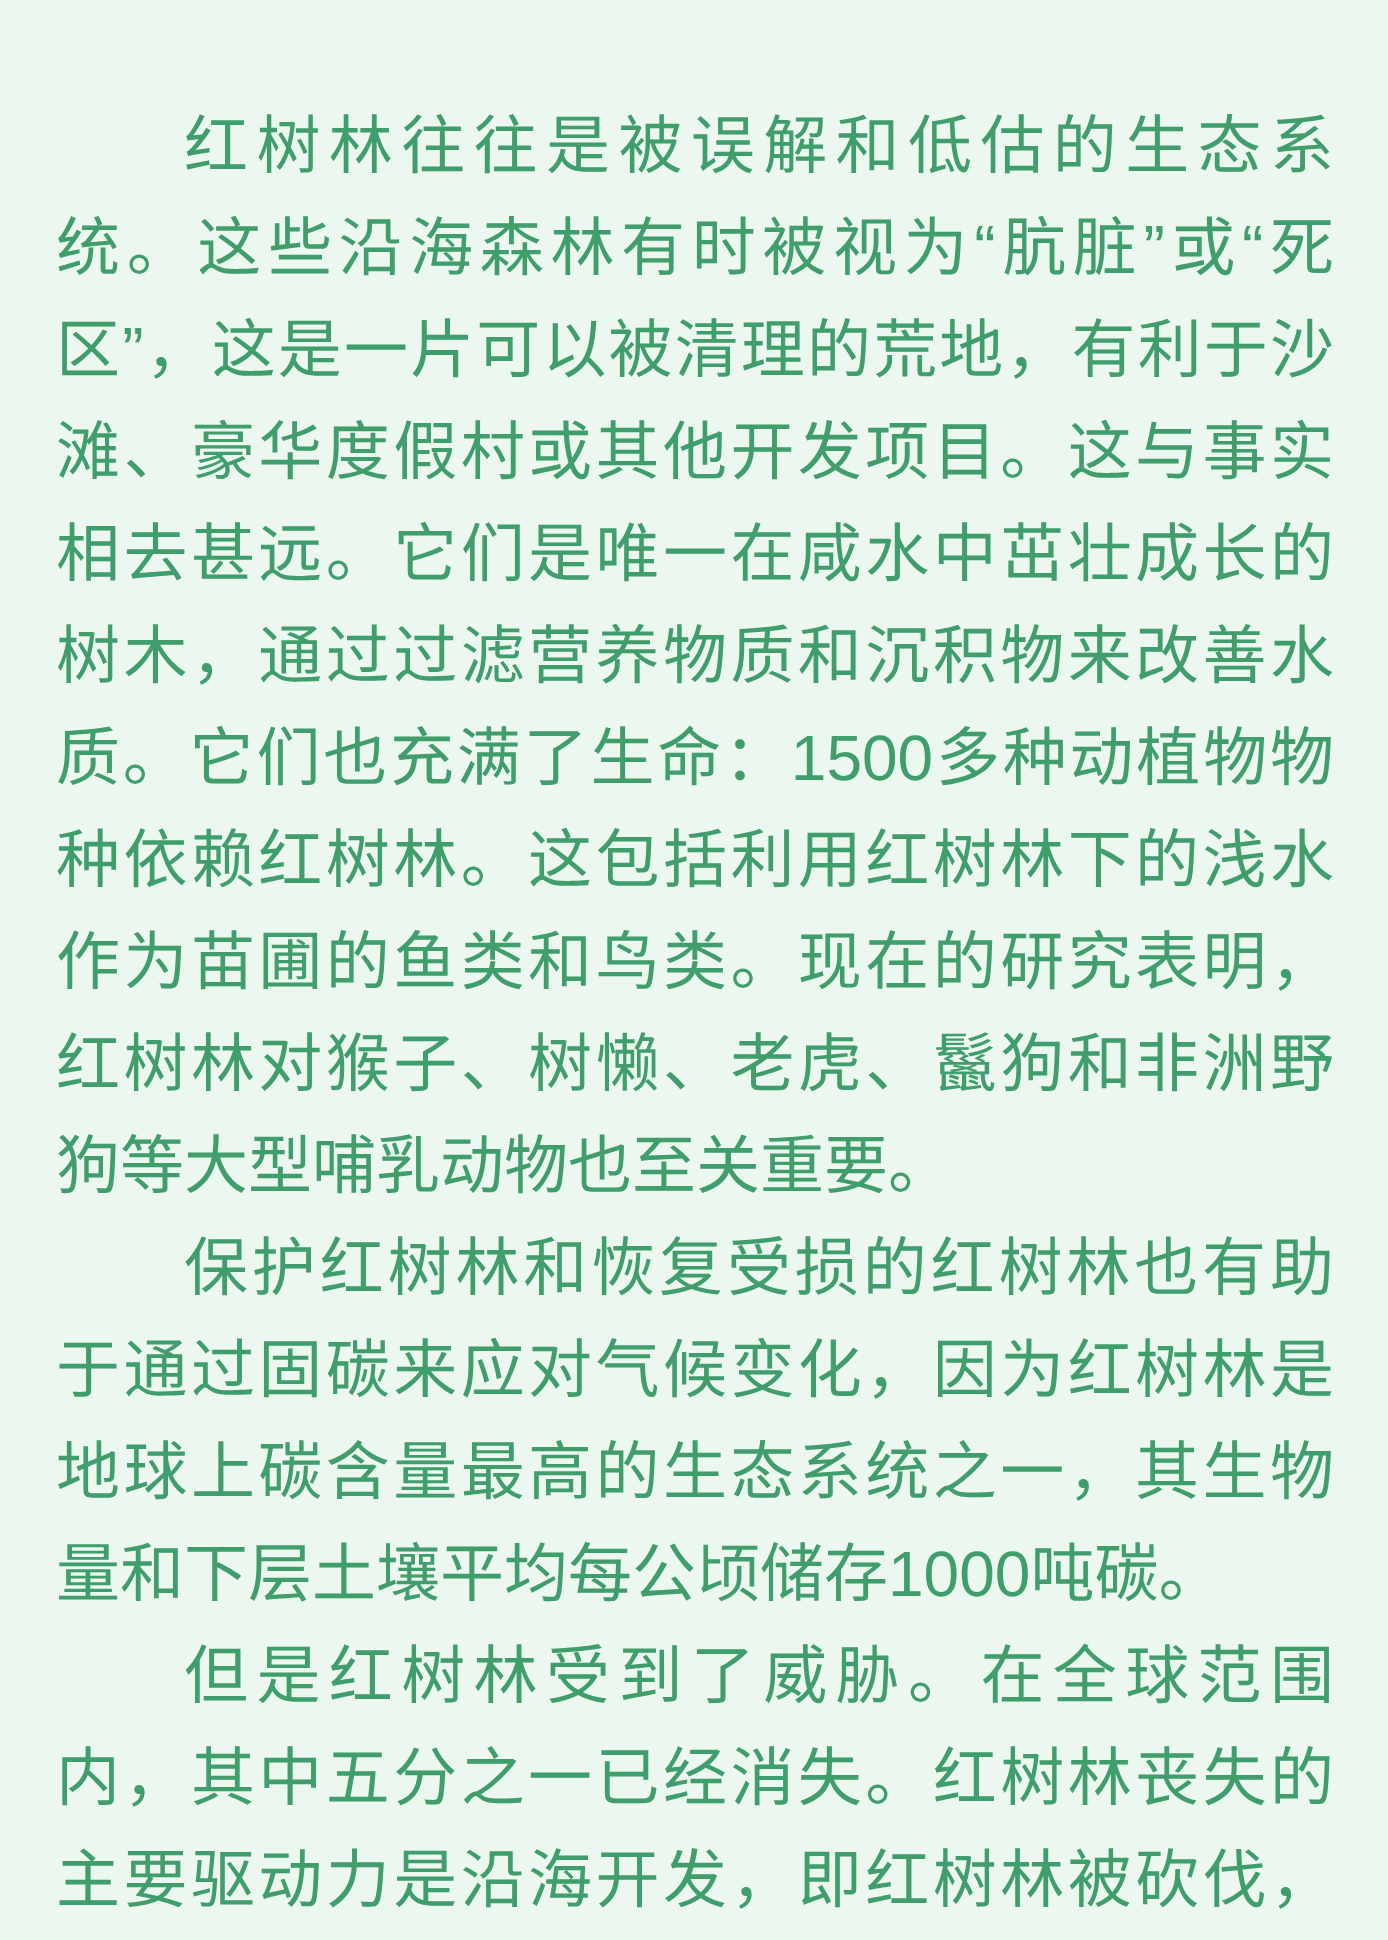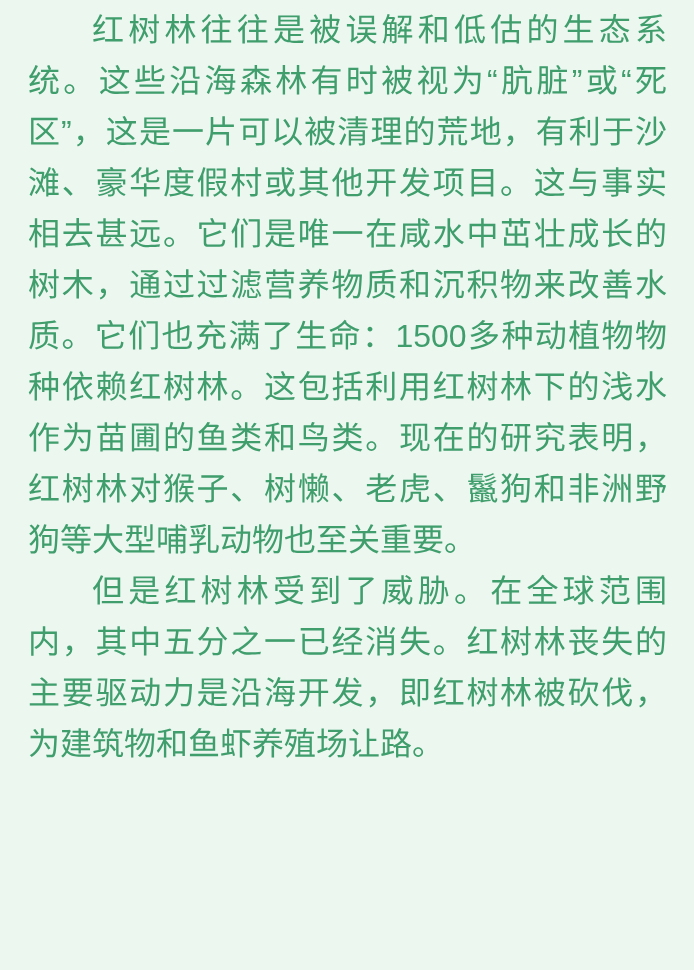--- a/index.html
+++ b/index.html
@@ -12,32 +12,34 @@
     background: #ecf7f0;
     overflow: hidden;
     font-family: "Liberation Sans", "DejaVu Sans", sans-serif;
   }
   .doc {
     box-sizing: border-box;
     width: 694px;
     height: 712px;
     padding: 5px 27px 5px 28px;
     color: #3f9e6c;
+    margin-top: 43px;
   }
   .doc p {
     margin: 0;
     padding: 0;
     font-size: 32px;
     line-height: 51px;
     text-indent: 2em;
     text-align: justify;
     text-justify: inter-ideograph;
     letter-spacing: 0px;
     word-break: break-all;
   }
 </style>
 </head>
 <body>
 
 <div class="doc">
   <p>红树林往往是被误解和低估的生态系统。这些沿海森林有时被视为“肮脏”或“死区”，这是一片可以被清理的荒地，有利于沙滩、豪华度假村或其他开发项目。这与事实相去甚远。它们是唯一在咸水中茁壮成长的树木，通过过滤营养物质和沉积物来改善水质。它们也充满了生命：1500多种动植物物种依赖红树林。这包括利用红树林下的浅水作为苗圃的鱼类和鸟类。现在的研究表明，红树林对猴子、树懒、老虎、鬣狗和非洲野狗等大型哺乳动物也至关重要。</p>
+  <p>保护红树林和恢复受损的红树林也有助于通过固碳来应对气候变化，因为红树林是地球上碳含量最高的生态系统之一，其生物量和下层土壤平均每公顷储存1000吨碳。</p>
   <p>但是红树林受到了威胁。在全球范围内，其中五分之一已经消失。红树林丧失的主要驱动力是沿海开发，即红树林被砍伐，为建筑物和鱼虾养殖场让路。</p>
 </div>
 
 </body></html>

